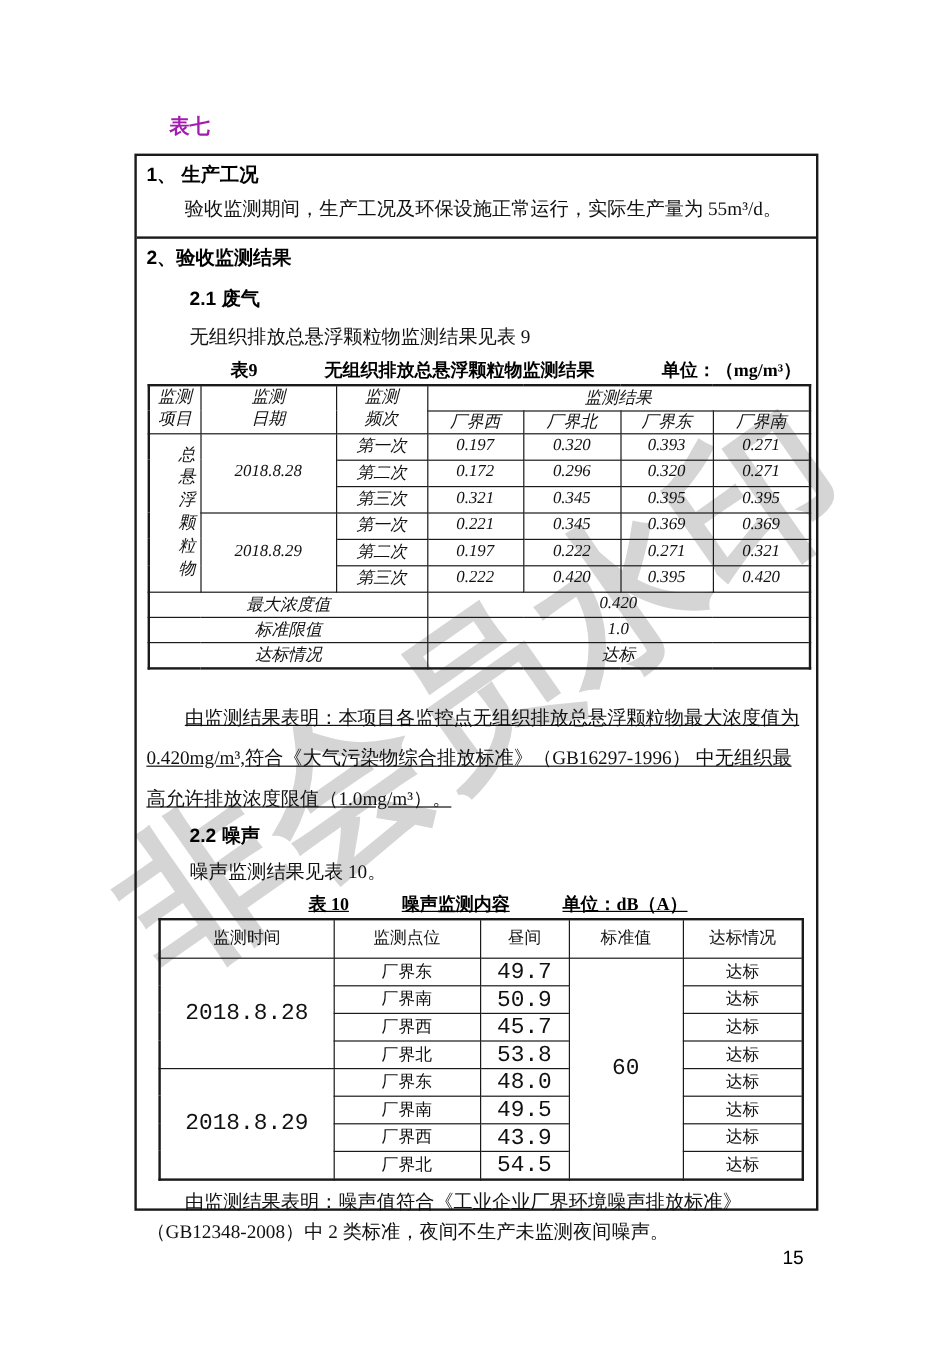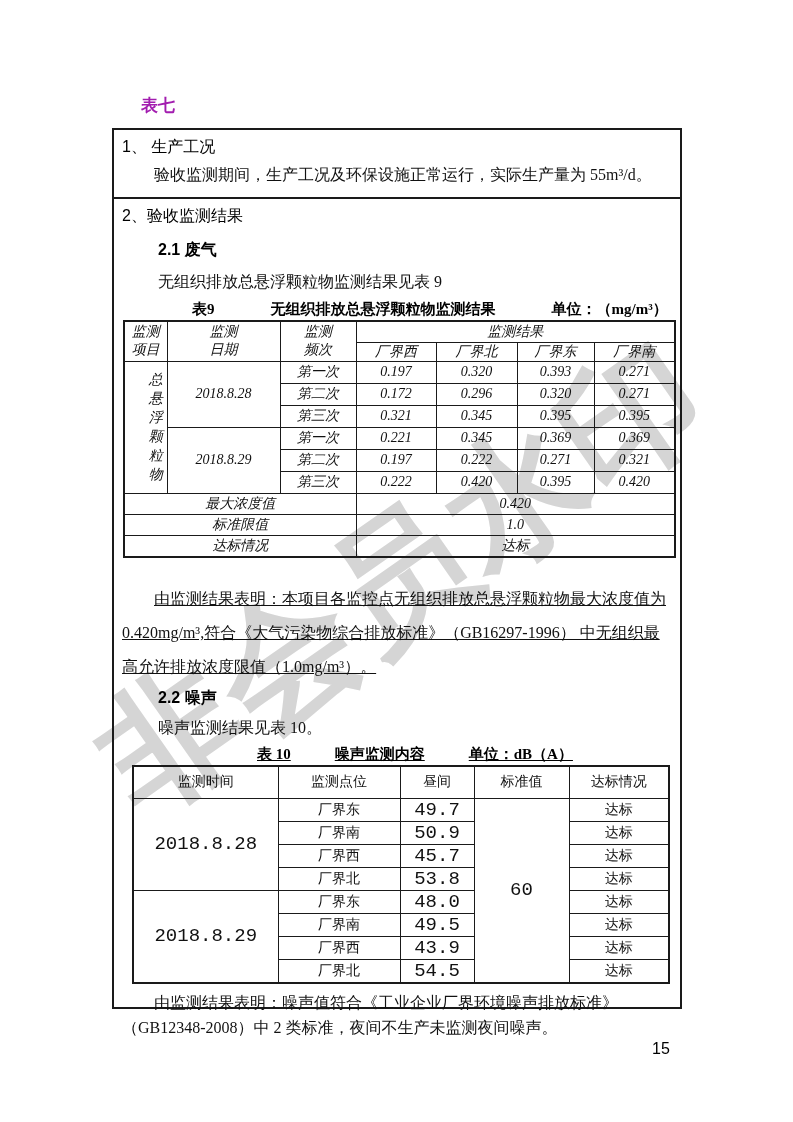--- a/index.html
+++ b/index.html
@@ -17,21 +17,21 @@
   .doc-label {
     position:absolute; left:117px; top:94px; z-index:1;
     font-family:"Liberation Sans", sans-serif; font-weight:bold; font-size:17px; color:#a21caf;margin-left:24px;
   }
   .outer-box {
     position:absolute; left:112px; top:128px; width:570px; height:881px; z-index:1;
     border:2px solid #1a1a1a;
   }
   .sec1 { height:69px; border-bottom:2px solid #1a1a1a; padding:5px 8px 0 8px; }
   .h1 {
-    font-family:"Liberation Sans", sans-serif; font-weight:normal;
+    font-family:"Liberation Sans", sans-serif; font-weight:bold;
     font-size:16px; line-height:24px; color:#000;
   }
   .sec1 .body-text { margin-top:3px; font-size:16px; line-height:26px; text-indent:2em; }
   .sec2 { padding:5px 6px 0 8px; }
   .h2 {
     font-family:"Liberation Sans", sans-serif; font-weight:bold;
     font-size:16px; line-height:24px; color:#000; margin-left:36px;
   }
   .h2a { margin-top:10px; }
   .intro { font-size:16px; line-height:24px; padding-left:36px; margin-top:8px; }

